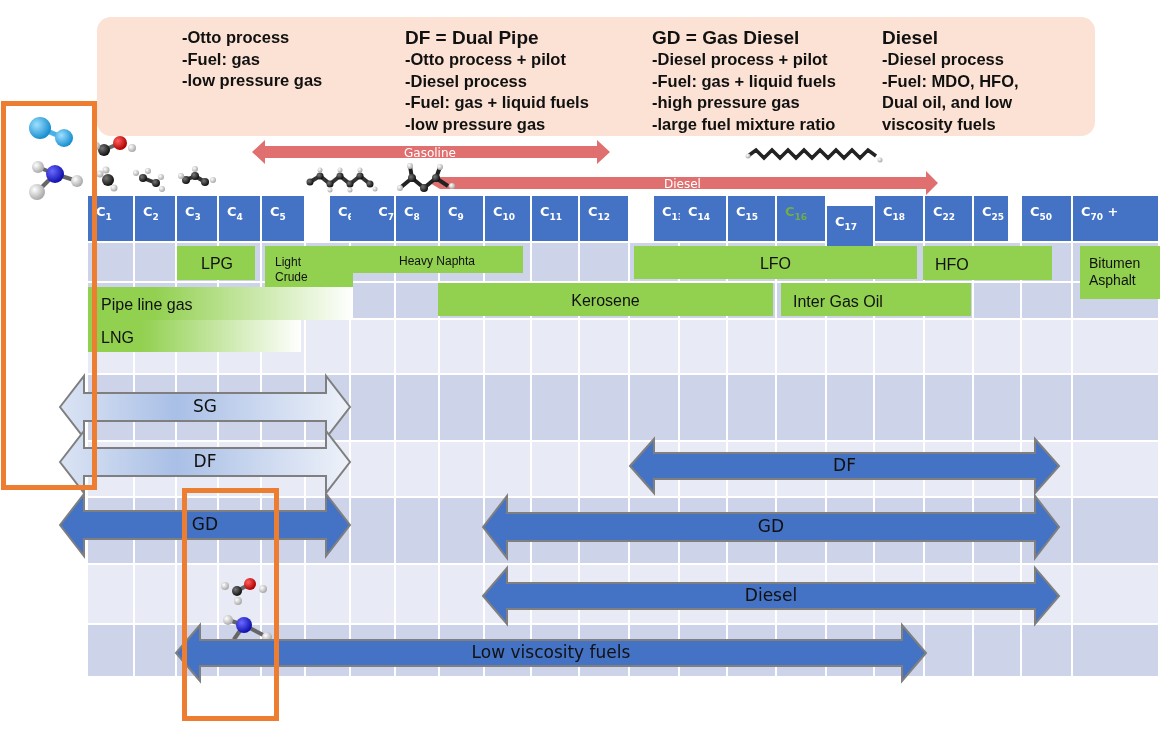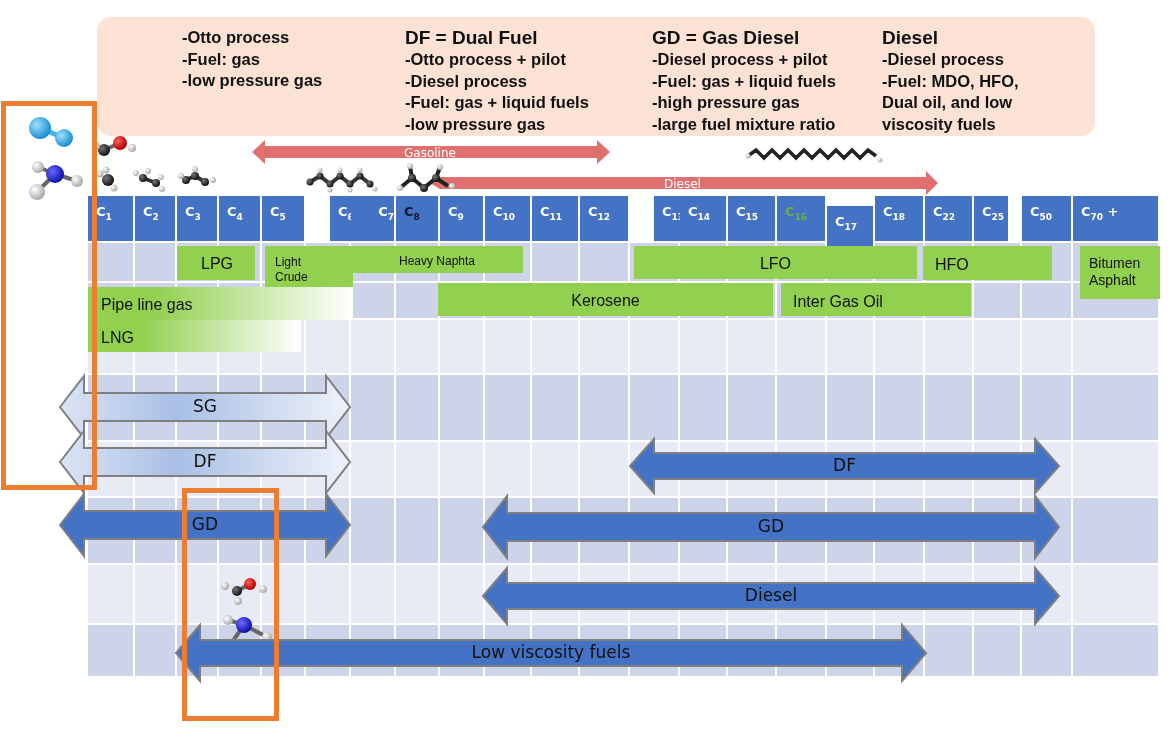--- a/index.html
+++ b/index.html
@@ -22,21 +22,21 @@
 </head>
 <body>
 
 <div id="legend-box" class="abs">
   <div class="leg-col" style="left:85px;">
     <div class="leg-line">-Otto process</div>
     <div class="leg-line">-Fuel: gas</div>
     <div class="leg-line">-low pressure gas</div>
   </div>
   <div class="leg-col" style="left:308px;">
-    <div class="leg-title">DF = Dual Fuel</div>
+    <div class="leg-title">DF = Dual Pipe</div>
     <div class="leg-line">-Otto process + pilot</div>
     <div class="leg-line">-Diesel process</div>
     <div class="leg-line">-Fuel: gas + liquid fuels</div>
     <div class="leg-line">-low pressure gas</div>
   </div>
   <div class="leg-col" style="left:555px;">
     <div class="leg-title">GD = Gas Diesel</div>
     <div class="leg-line">-Diesel process + pilot</div>
     <div class="leg-line">-Fuel: gas + liquid fuels</div>
     <div class="leg-line">-high pressure gas</div>
@@ -228,21 +228,21 @@
     <div class="cell" style="left: 886px; top: 429px; width: 48px; height: 53px; background: rgb(205, 212, 233);"></div>
     <div class="cell" style="left: 934px; top: 429px; width: 51px; height: 53px; background: rgb(205, 212, 233);"></div>
     <div class="cell" style="left: 985px; top: 429px; width: 87px; height: 53px; background: rgb(205, 212, 233);"></div>
     <div class="hdr" style="left: 0px; top: 0px; width: 47px; height: 45px;"><span>C</span><sub>1</sub></div>
     <div class="hdr" style="left: 47px; top: 0px; width: 42px; height: 45px;"><span>C</span><sub>2</sub></div>
     <div class="hdr" style="left: 89px; top: 0px; width: 42px; height: 45px;"><span>C</span><sub>3</sub></div>
     <div class="hdr" style="left: 131px; top: 0px; width: 43px; height: 45px;"><span>C</span><sub>4</sub></div>
     <div class="hdr" style="left: 174px; top: 0px; width: 44px; height: 45px;"><span>C</span><sub>5</sub></div>
     <div class="hdr" style="left: 218px; top: 0px; width: 45px; height: 45px; margin-left: 24px;"><span>C</span><sub>6</sub></div>
     <div class="hdr" style="left: 263px; top: 0px; width: 45px; height: 45px; text-align: right;"><span>C</span><sub>7</sub></div>
-    <div class="hdr" style="left: 308px; top: 0px; width: 44px; height: 45px; color: #0f172a;"><span>C</span><sub>8</sub></div>
+    <div class="hdr" style="left: 308px; top: 0px; width: 44px; height: 45px; color: #ffffff;"><span>C</span><sub>8</sub></div>
     <div class="hdr" style="left: 352px; top: 0px; width: 45px; height: 45px;"><span>C</span><sub>9</sub></div>
     <div class="hdr" style="left: 397px; top: 0px; width: 47px; height: 45px;"><span>C</span><sub>10</sub></div>
     <div class="hdr" style="left: 444px; top: 0px; width: 48px; height: 45px;"><span>C</span><sub>11</sub></div>
     <div class="hdr" style="left: 492px; top: 0px; width: 50px; height: 45px;"><span>C</span><sub>12</sub></div>
     <div class="hdr" style="left: 566px; top: 0px; width: 28px; height: 45px;"><span>C</span><sub>13</sub></div>
     <div class="hdr" style="left: 592px; top: 0px; width: 48px; height: 45px;"><span>C</span><sub>14</sub></div>
     <div class="hdr" style="left: 640px; top: 0px; width: 49px; height: 45px;"><span>C</span><sub>15</sub></div>
     <div class="hdr" style="left: 689px; top: 0px; width: 50px; height: 45px; color: rgb(112, 173, 71);"><span>C</span><sub>16</sub></div>
     <div class="hdr" style="left: 739px; top: 10px; width: 48px; height: 45px;"><span>C</span><sub>17</sub></div>
     <div class="hdr" style="left: 787px; top: 0px; width: 50px; height: 45px;"><span>C</span><sub>18</sub></div>

